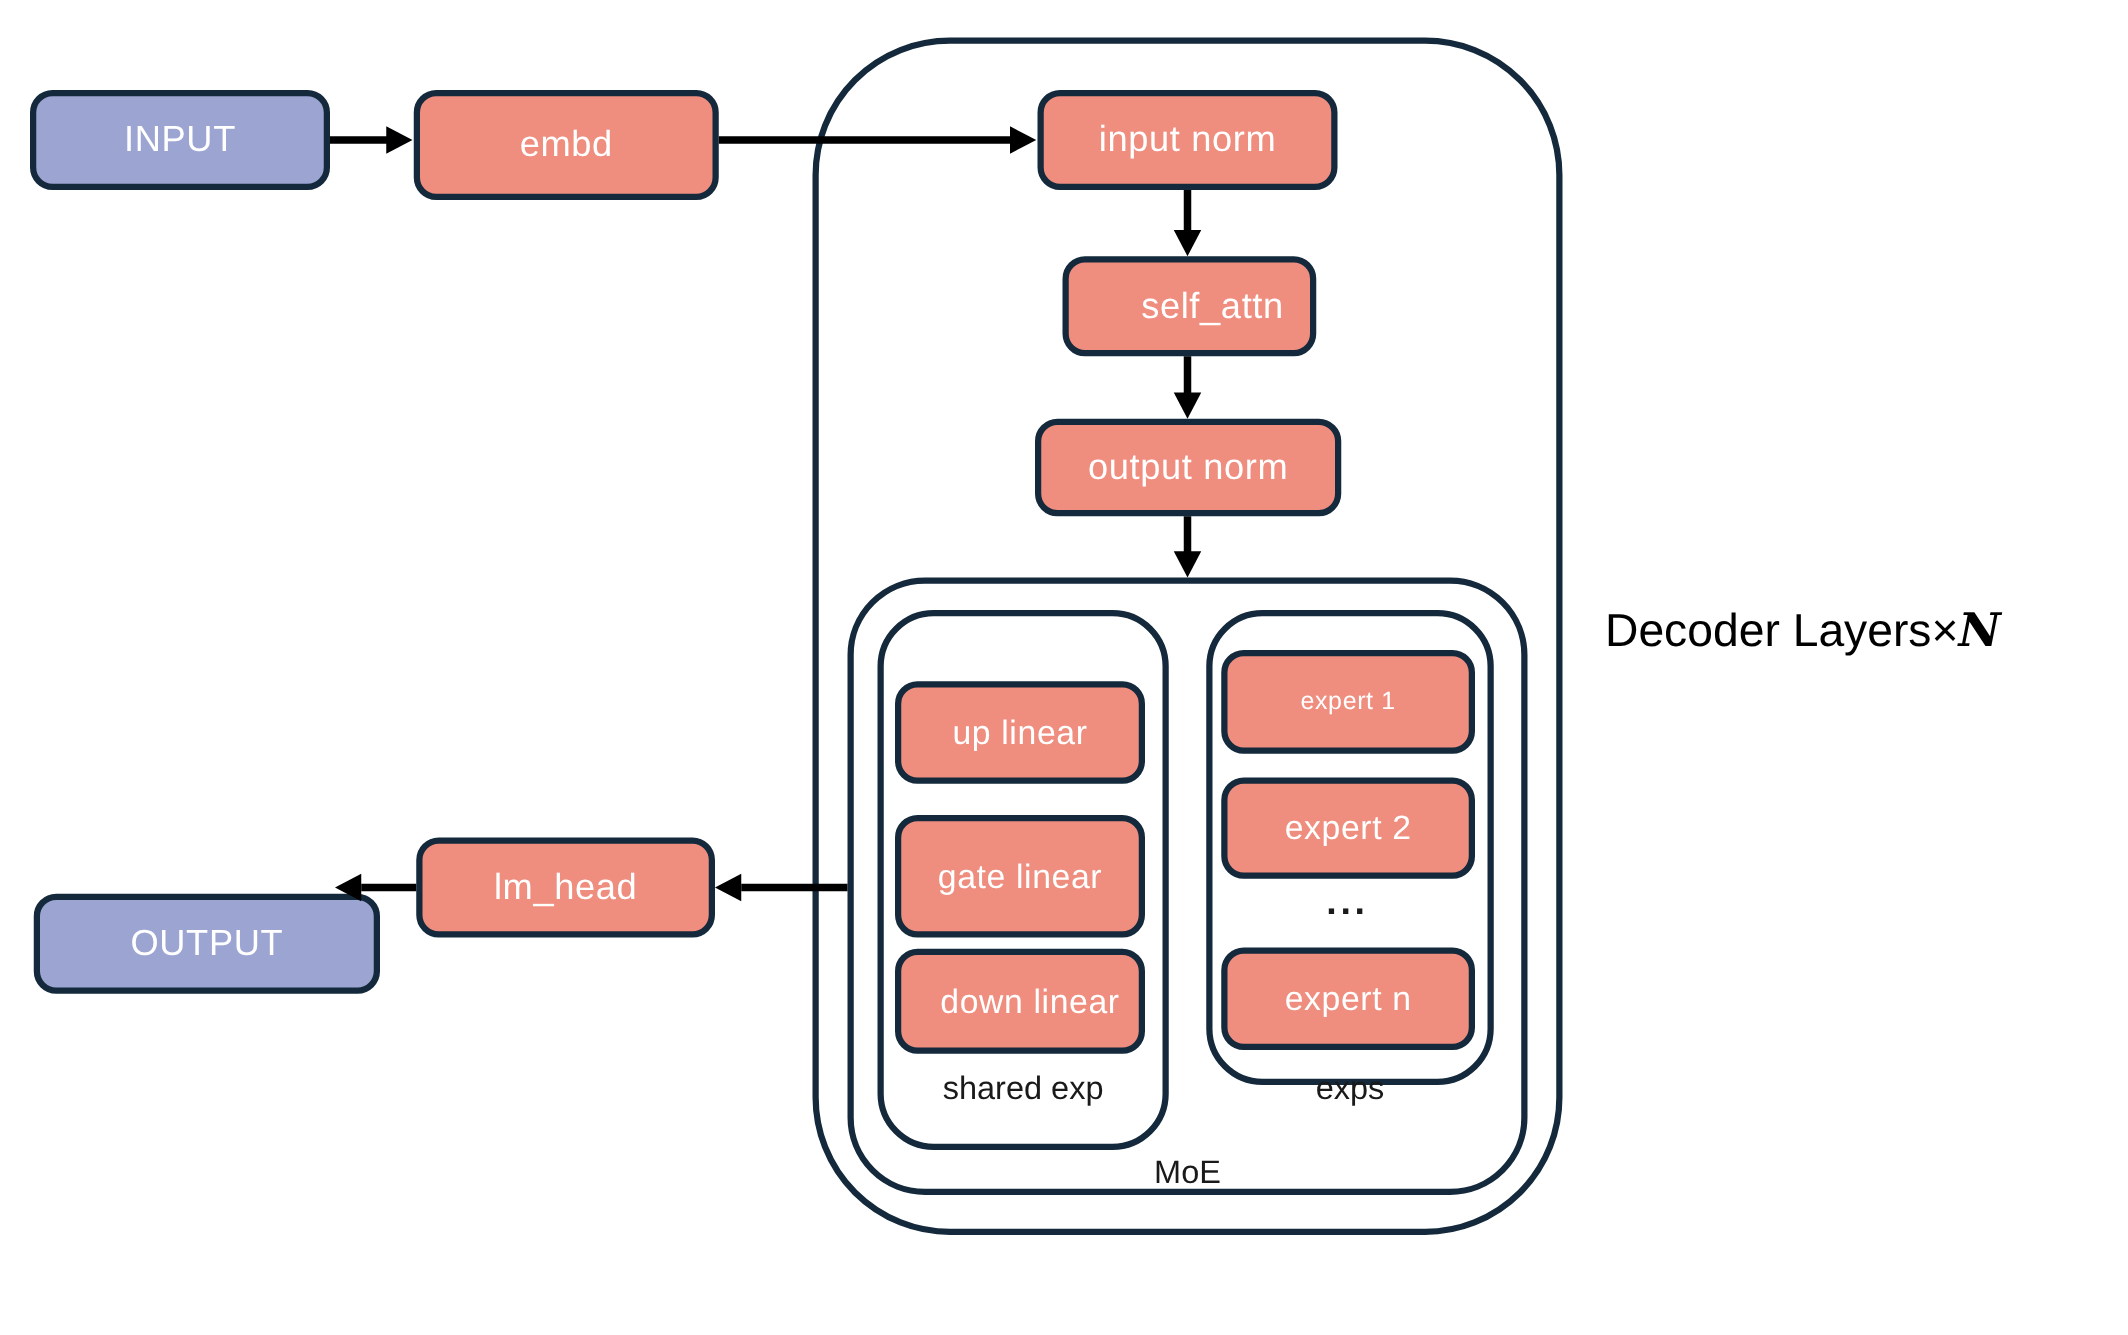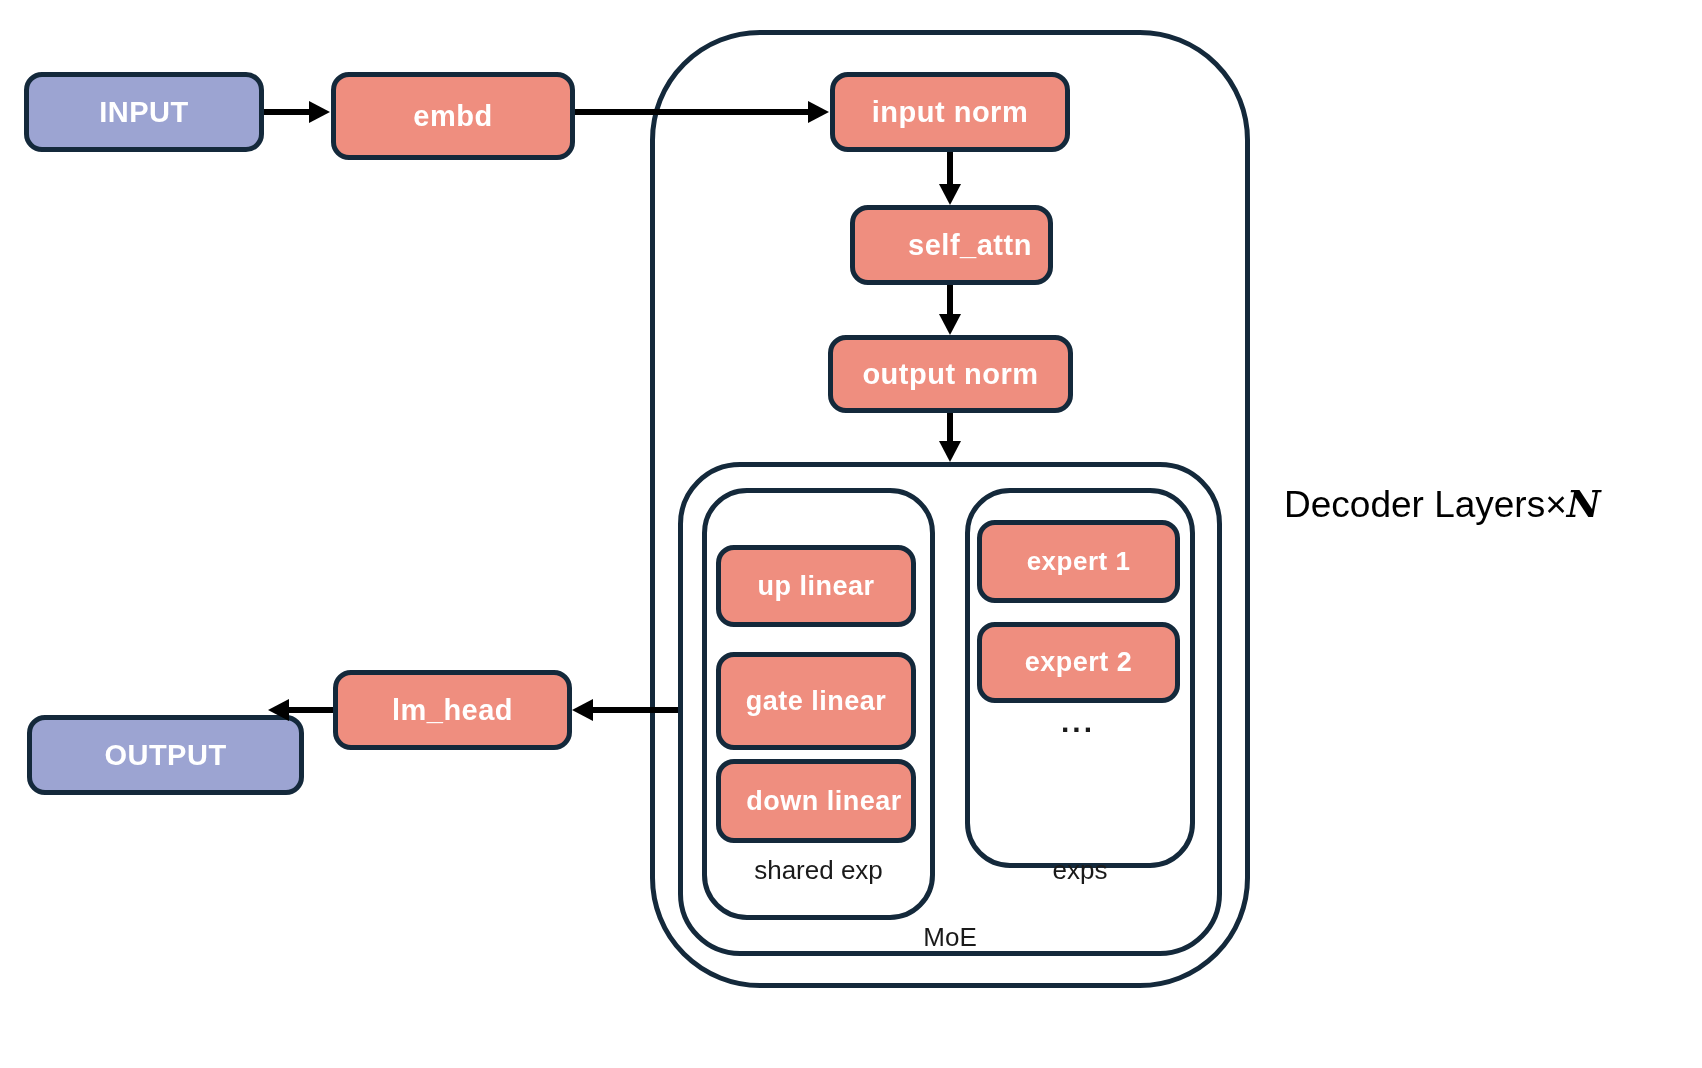--- a/index.html
+++ b/index.html
@@ -12,21 +12,21 @@
   html,body{margin:0;padding:0;background:#fff;}
   .canvas{
     position:relative;width:1702px;height:1068px;background:#ffffff;
     font-family:"Liberation Sans", sans-serif;overflow:hidden;
   }
   .node{
     position:absolute;box-sizing:border-box;
     border:5px solid var(--border-navy);
     border-radius:18px;
     display:flex;align-items:center;justify-content:center;
-    color:#ffffff;font-weight:bold;font-size:29px;letter-spacing:0.5px;
+    color:#ffffff;font-weight:normal;font-size:29px;letter-spacing:0.5px;
   }
   .salmon{background:var(--box-fill-salmon);}
   .purple{background:var(--box-fill-purple);}
   .container{
     position:absolute;box-sizing:border-box;
     border:5px solid var(--border-navy);
     background:transparent;
   }
   .ctr-label{
     position:absolute;left:0;right:0;text-align:center;
@@ -71,23 +71,24 @@
   <div class="node salmon" style="left:331px;top:72px;width:244px;height:88px;">embd</div>
   <div class="node salmon" style="left:830px;top:72px;width:240px;height:80px;">input norm</div>
 
   <div class="node salmon" style="left:850px;top:205px;width:203px;height:80px;padding-left:37px;">self_attn</div>
   <div class="node salmon" style="left:828px;top:335px;width:245px;height:78px;">output norm</div>
 
   <div class="node salmon" style="left:716px;top:545px;width:200px;height:82px;font-size:27px;">up linear</div>
   <div class="node salmon" style="left:716px;top:652px;width:200px;height:98px;font-size:27px;">gate linear</div>
   <div class="node salmon" style="left:716px;top:759px;width:200px;height:84px;font-size:27px;padding-left:16px;">down linear</div>
 
-  <div class="node salmon" style="left:977px;top:520px;width:203px;height:83px;font-size:26px;text-align:right;">expert 1</div>
+  <div class="node salmon" style="left:977px;top:520px;width:203px;height:83px;font-size:20px;text-align:right;">expert 1</div>
   <div class="node salmon" style="left:977px;top:622px;width:203px;height:81px;font-size:27px;">expert 2</div>
   <div class="dots" style="left:1028px;top:712px;width:100px;">...</div>
+  <div class="node salmon" style="left:977px;top:758px;width:203px;height:82px;font-size:27px;">expert n</div>
 
   <div class="node purple" style="left:27px;top:670px;width:277px;height:80px;margin-top:45px;">OUTPUT</div>
   <div class="node salmon" style="left:333px;top:670px;width:239px;height:80px;">lm_head</div>
 
   <div class="decoder-label" style="left:1284px;top:482px;">
     <span>Decoder Layers×</span><span class="rep-n">N</span>
   </div>
 
   <div class="line" style="left:264px;top:109px;width:47px;height:6px;"></div>
   <div class="ah ah-right" style="left:309px;top:101px;"></div>

